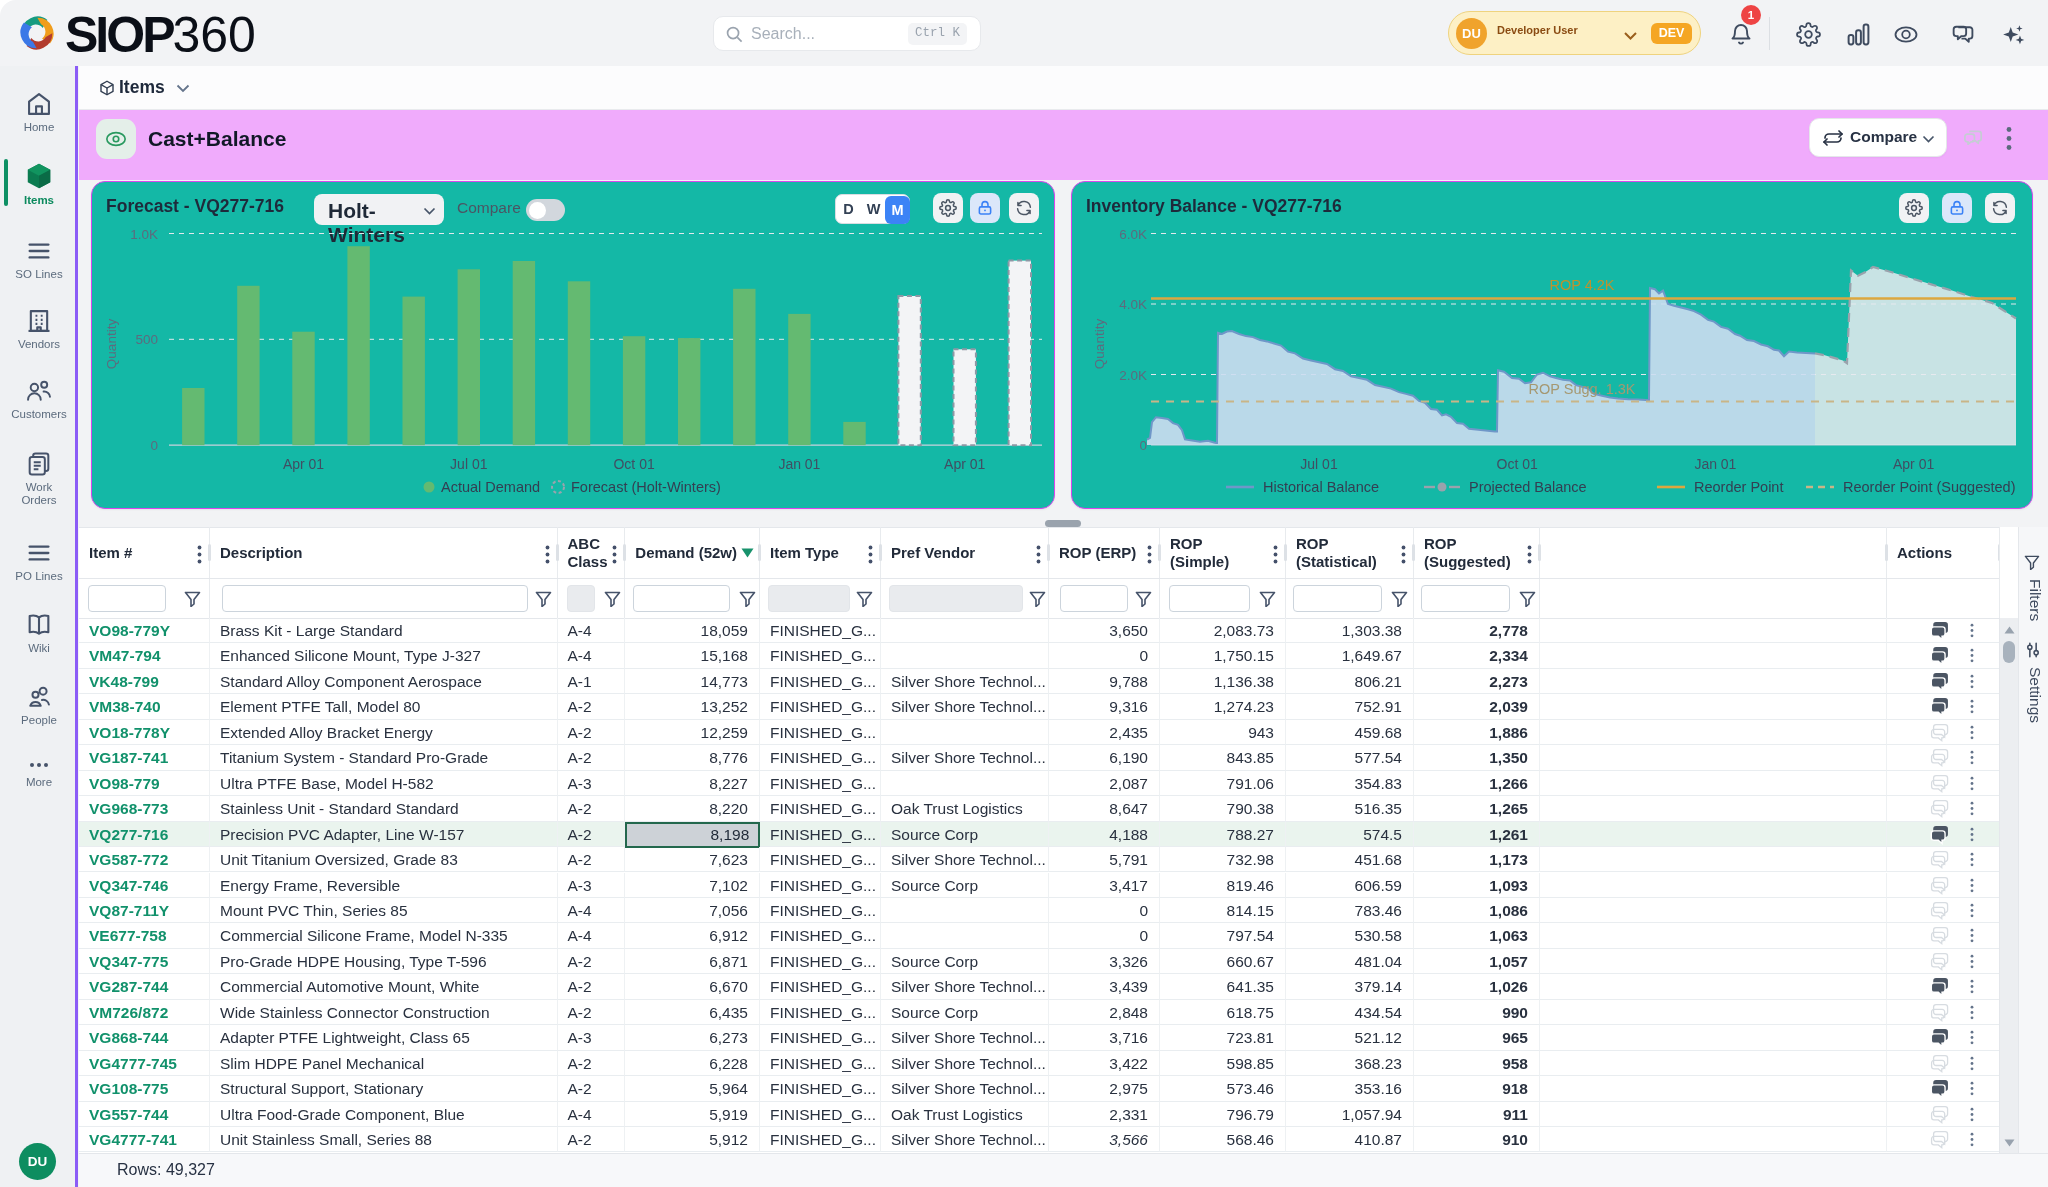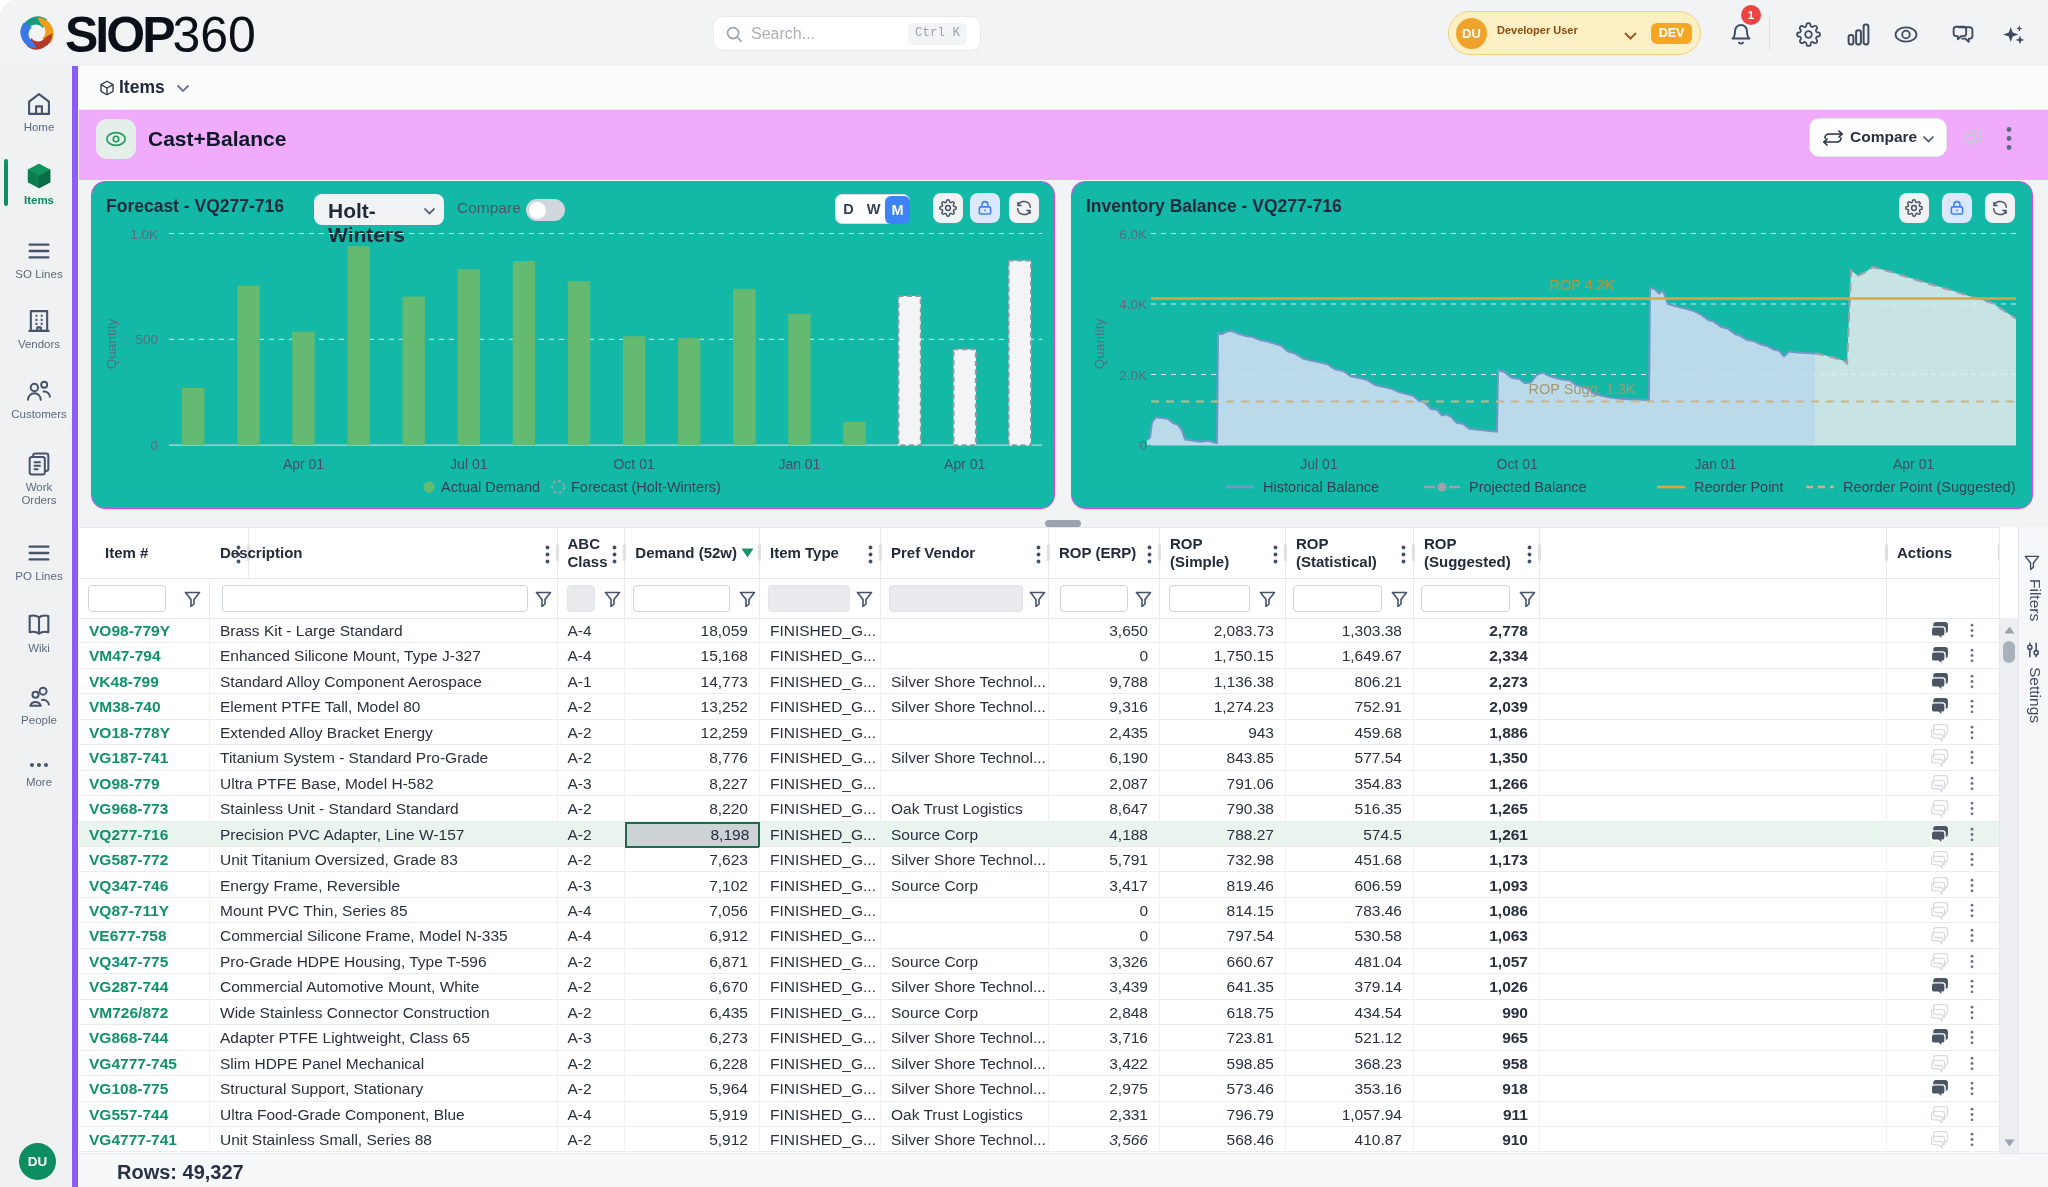--- a/index.html
+++ b/index.html
@@ -16,21 +16,21 @@
 #searchbox .kbd { position:absolute; right:13px; top:6px; height:22px; padding:3px 7px; background:#f3f4f6; border-radius:5px; font-family:"Liberation Mono", monospace; font-size:12.5px; color:#9aa3ae; }
 #userpill { position:absolute; left:1448px; top:11px; width:253px; height:44px; background:#fdf0c5; border:1.5px solid #efd37e; border-radius:22px; }
 #userpill .avatar { position:absolute; left:7px; top:5.5px; width:31px; height:31px; border-radius:50%; background:#f0a32c; color:#fff; font-size:13px; font-weight:700; text-align:center; line-height:31px; }
 #userpill .uname { position:absolute; left:48px; top:12px; font-size:11px; font-weight:700; color:#8a4b12; }
 #userpill .devbadge { position:absolute; left:202px; top:11px; width:41px; height:21px; background:#f5a623; border-radius:6px; color:#fff; font-size:12.5px; font-weight:700; text-align:center; line-height:21px; }
 .hicon { position:absolute; top:22px; color:#3f4b5f; }
 #hdr .divider { position:absolute; left:1769px; top:17px; width:1px; height:33px; background:#dcdfe3; }
 #bellbadge { position:absolute; left:1741px; top:5px; min-width:20px; height:20px; background:#ee4444; border-radius:10px; color:#fff; font-size:11.5px; font-weight:700; text-align:center; line-height:20px; padding:0 5px; }
 
 
-#side { position:absolute; left:0; top:66px; width:78px; height:1121px; background:#eff1f3; border-right:6px solid #8b5cf6;text-decoration:underline; }
+#side { position:absolute; left:0; top:66px; width:78px; height:1121px; background:#eff1f3; border-right:3px solid #8b5cf6;text-decoration:underline; }
 .nav { position:absolute; left:0; width:78px; text-align:center; color:#475569; }
 .nav .lbl { font-size:11.5px; color:#5b6b7d; margin-top:3px; line-height:13px; }
 .nav.active .lbl { color:#0b8a5d; font-weight:700; }
 #nav-ind { position:absolute; left:4px; top:93px; width:4px; height:47px; background:#0e9064; border-radius:3px; }
 #side-avatar { position:absolute; left:19px; top:1077px; width:37px; height:37px; border-radius:50%; background:#0d8d60; color:#fff; font-weight:700; font-size:13.5px; text-align:center; line-height:37px; }
 
 
 #crumb { position:absolute; left:79px; top:66px; width:1969px; height:44px; background:#fcfcfd; border-bottom:1px solid #e8eaed; }
 #crumb .t { position:absolute; left:40px; top:11px; font-size:17.5px; font-weight:700; color:#1e293b; }
 #titlebar { position:absolute; left:79px; top:110px; width:1969px; height:70px; background:#f0abfc; }
@@ -80,21 +80,21 @@
 
 
 #vscroll { position:absolute; left:1999px; top:618px; width:19px; height:535px; background:#eceef1; border-left:1px solid #e4e7eb; }
 #vscrolltop { position:absolute; left:1999px; top:527px; width:19px; height:91px; background:#fff; border-left:1px solid #e8ebee; }
 #vthumb { position:absolute; left:3px; top:23px; width:12px; height:22px; background:#a8b2bd; border-radius:6px; }
 #rail { position:absolute; left:2018px; top:527px; width:30px; height:626px; background:#f6f7f9; border-left:1px solid #e4e7eb; }
 .vtext { writing-mode:vertical-rl; font-size:15.5px; font-weight:400; color:#3f4b5f; position:absolute; left:7px; }
 
 
 #footer { position:absolute; left:79px; top:1153px; width:1969px; height:34px; background:#f7f8fa; border-top:1px solid #e4e7eb; }
-#footer .t { position:absolute; left:38px; top:7px; font-size:20px; font-weight:700; color:#273143; }
+#footer .t { position:absolute; left:38px; top:7px; font-size:16px; font-weight:400; color:#273143; }
 
 svg { display:block; }
 #corner { position:absolute; left:0; top:0; width:18px; height:18px; background:#fff; }
 #corner::after { content:''; position:absolute; left:0; top:0; width:18px; height:18px; background:#f2f3f5; border-top-left-radius:16px; }
 .hcell::after { content:''; position:absolute; right:-2px; top:17px; width:3px; height:17px; background:#dde1e6; border-radius:2px; }
 .chart { position:absolute; left:0; top:0; }
 </style>
 </head>
 <body>
 <div id="hdr">
@@ -404,21 +404,21 @@
       <text x="397" y="310" font-size="14.5" fill="#333f52">Projected Balance</text>
       <line x1="585" y1="305" x2="613" y2="305" stroke="#dca73f" stroke-width="2.6"></line>
       <text x="622" y="310" font-size="14.5" fill="#333f52">Reorder Point</text>
       <line x1="734" y1="305" x2="762" y2="305" stroke="#c9b587" stroke-width="2.4" stroke-dasharray="7,5"></line>
       <text x="771" y="310" font-size="14.5" fill="#333f52">Reorder Point (Suggested)</text>
     </svg>
 </div>
 <div id="hthumb"></div>
 <div id="grid">
 <div style="position:absolute;left:0;top:0;width:1920px;height:1px;background:#e4e7eb"></div>
-<div class="hcell" style="left:16px;width:154px">
+<div class="hcell" style="left:0px;width:131px">
       <div class="nm" style="top:17px">Item #</div>
       <div class="kebab">
         <svg width="5" height="19" viewBox="0 0 5 19" fill="#44506a">
           <circle cx="2.5" cy="2.5" r="1.9"></circle>
           <circle cx="2.5" cy="9.5" r="1.9"></circle>
           <circle cx="2.5" cy="16.5" r="1.9"></circle>
         </svg>
       </div>
     </div>
 <div class="hcell" style="left:131px;width:347.5px">

